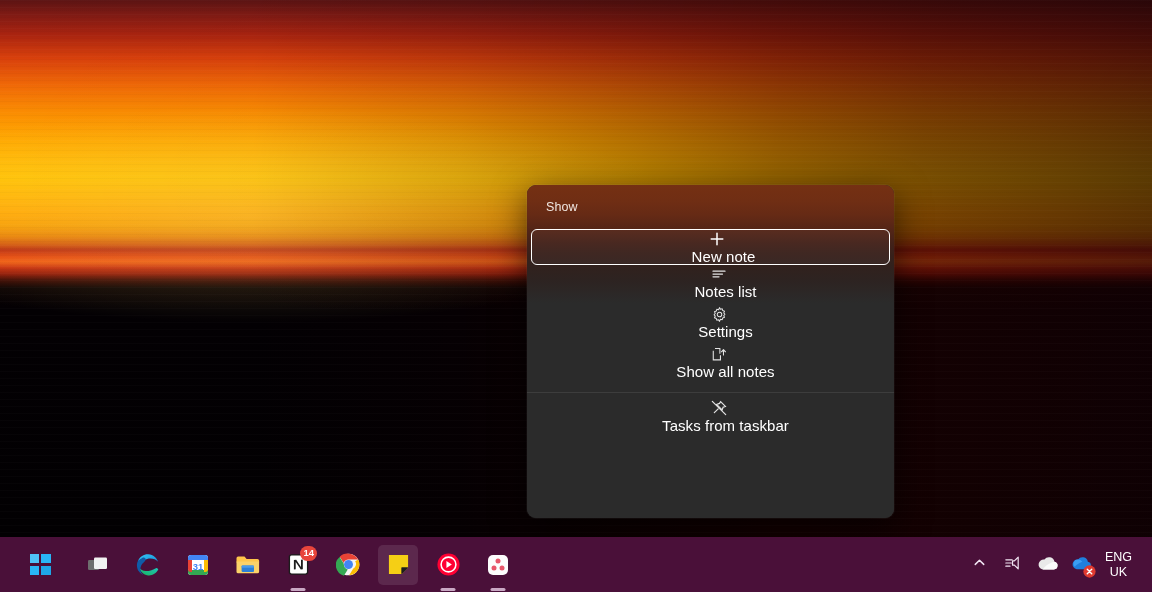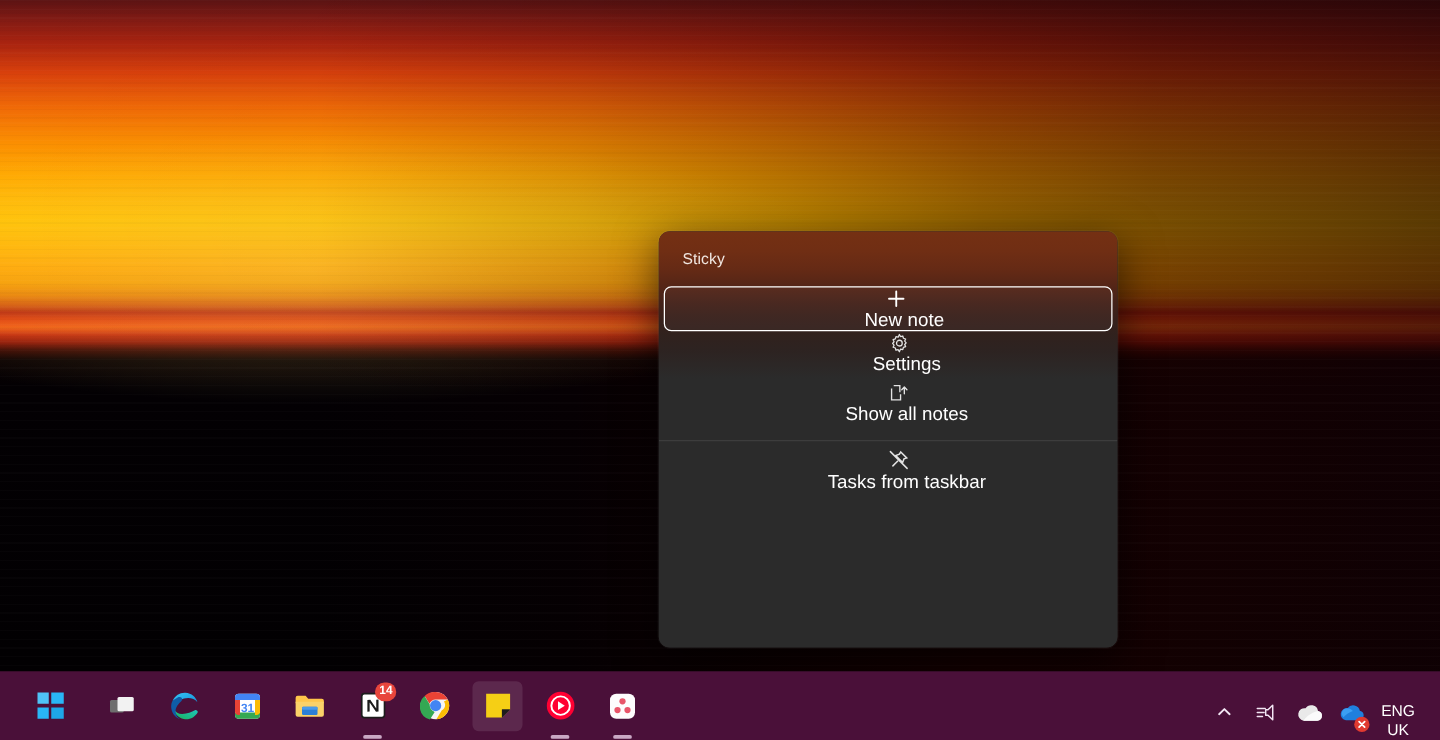--- a/index.html
+++ b/index.html
@@ -160,21 +160,21 @@
     margin-left:12px; width:280px; height:34px;
     background:rgba(255,255,255,0.085);
     border:1px solid rgba(255,255,255,0.10);
     border-radius:17px;
     display:flex; align-items:center; padding-left:14px; gap:11px;
   }
   #search-text{ color:#e9dff0; font-size:14.5px; }
 
   #tray{
     position:absolute; right:0; top:0; height:55px;
-    display:flex; align-items:flex-end; gap:0px; padding-right:10px;
+    display:flex; align-items:center; gap:0px; padding-right:10px;
   }
   .tray-btn{ width:34px;height:40px;display:flex;align-items:center;justify-content:center;cursor:default; }
   #lang{ color:#ffffff; font-size:12.5px; line-height:15px; text-align:center; padding:0 10px 0 6px; }
 
   .app-icons{ display:flex; align-items:center; gap:10px; margin-left:18px; }
 
   .badge{
     position:absolute; top:1px; right:1px;
     min-width:15px; height:15px; padding:0 3px;
     background:#e8453c; color:#fff; font-size:9.5px; font-weight:bold;
@@ -190,32 +190,40 @@
   <div class="wp-layer" id="wp-glow"></div>
   <div class="wp-layer" id="wp-horiz"></div>
   <div class="wp-layer" id="wp-streaks"></div>
 </div>
 
 <div id="jumplist">
   <div id="jl-acrylic"></div>
   <div id="jl-content">
 
     <div class="jl-header">
-      <span>Sticky</span>
+      <span>Show</span>
     </div>
 
     <div class="jl-item focused">
       <span class="jl-ico">
         <svg width="16" height="16" viewBox="0 0 16 16">
             <path d="M8 2.2v11.6M2.2 8h11.6" stroke="#fff" stroke-width="1.5" stroke-linecap="round"></path>
           </svg>
       </span>
       <span class="jl-label">New note</span>
     </div>
 
+    <div class="jl-item">
+      <span class="jl-ico">
+        <svg width="16" height="16" viewBox="0 0 16 16">
+          <path d="M2 5.2h12M2 8h9.5M2 10.8h6" stroke="#e3e3e3" stroke-width="1.25" stroke-linecap="round"></path>
+        </svg>
+      </span>
+      <span class="jl-label">Notes list</span>
+    </div>
 
     <div class="jl-item">
       <span class="jl-ico">
         <svg width="17" height="17" viewBox="0 0 20 20" fill="none" stroke="#e3e3e3" stroke-width="1.2">
           <circle cx="10" cy="10" r="2.7"></circle>
           <path d="M10 1.9l1.1 1.9 2.1-.5.6 2.1 2.1.7-.9 2 1.4 1.6-1.4 1.6.9 2-2.1.7-.6 2.1-2.1-.5L10 18.1l-1.1-1.9-2.1.5-.6-2.1-2.1-.7.9-2L3.6 10.3 5 8.7l-.9-2 2.1-.7.6-2.1 2.1.5z" stroke-linejoin="round"></path>
         </svg>
       </span>
       <span class="jl-label">Settings</span>
     </div>

